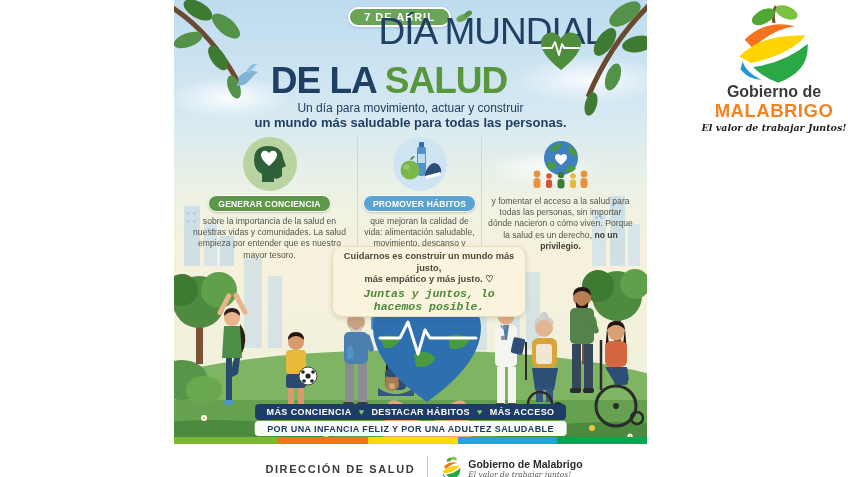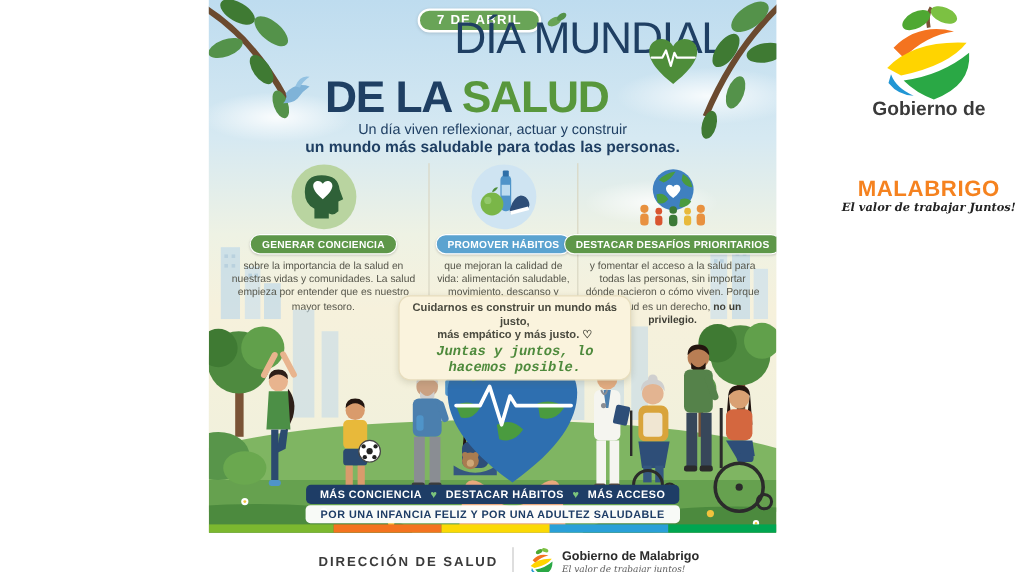--- a/index.html
+++ b/index.html
@@ -80,21 +80,21 @@
   .vdiv { width:1px; height:26px; background:#c9c9c9; }
   .org-wrap { display:flex; align-items:center; gap:6px; }
   .org-text .org-name { font-size:10.5px; font-weight:bold; color:#2b2b2b; line-height:1.1; }
   .org-text .org-tag { font-family:"DejaVu Serif", serif; font-style:italic; font-size:7.5px; color:#5a5a5a; }
 
   
   .brand { position:absolute; left:700px; top:4px; width:148px; text-align:center; }
   .brand .b1 { font-size:16px; font-weight:bold; color:#3a3a3a;
                text-shadow:-1px 0 #fff,1px 0 #fff,0 -1px #fff,0 1px #fff; line-height:1.05; }
   .brand .b2 { font-size:18.5px; font-weight:bold; color:#f5821f; letter-spacing:.5px;
-               text-shadow:-1px 0 #fff,1px 0 #fff,0 -1px #fff,0 1px #fff; line-height:1.05;margin-top:46px; }
+               text-shadow:-1px 0 #fff,1px 0 #fff,0 -1px #fff,0 1px #fff; line-height:1.05; }
   .brand .b3 { margin-top:2px; font-family:"DejaVu Serif", serif; font-style:italic; font-weight:bold;
                font-size:9.5px; color:#222222; }
 
   .corner-branch { position:absolute; z-index:2; }
 </style>
 </head>
 <body>
 
 <div class="page">
 
@@ -131,21 +131,21 @@
     </div>
 
     <div class="title1">DÍA MUNDIAL</div>
     <div class="title2"><span>DE LA </span><span class="hl">SALUD</span></div>
 
     <svg class="heart-ecg" width="46" height="44" viewBox="0 0 46 44">
       <path d="M23,40 C8,28 3,20 3,12.5 C3,6.5 8,2.5 13.5,2.5 C17.5,2.5 21,5 23,8.5 C25,5 28.5,2.5 32.5,2.5 C38,2.5 43,6.5 43,12.5 C43,20 38,28 23,40 Z" fill="#4e8d3a"></path>
       <polyline points="5,18 14,18 17,12 21,25 24,14 26,18 41,18" fill="none" stroke="#ffffff" stroke-width="1.8" stroke-linejoin="round" stroke-linecap="round"></polyline>
     </svg>
 
-    <div class="subtitle1">Un día viven reflexionar, actuar y construir</div>
+    <div class="subtitle1">Un día para movimiento, actuar y construir</div>
     <div class="subtitle2">un mundo más saludable para todas las personas.</div>
 
     <svg class="skyline" style="left:4px;top:196px" width="60" height="70" viewBox="0 0 60 70">
       <rect x="6" y="10" width="16" height="60" fill="#bcd7ea"></rect>
       <rect x="26" y="26" width="13" height="44" fill="#cadfee"></rect>
       <rect x="42" y="40" width="14" height="30" fill="#bcd7ea"></rect>
       <g fill="#9cc0dd">
         <rect x="9" y="16" width="3" height="3"></rect>
           <rect x="15" y="16" width="3" height="3"></rect>
         <rect x="9" y="24" width="3" height="3"></rect>
@@ -213,21 +213,20 @@
                 <rect x="17" y="43.5" width="6" height="8.5" rx="2.5" fill="#d9552f"></rect>
               <circle cx="32" cy="39" r="3.2" fill="#3c7a37"></circle>
                 <rect x="28.5" y="43" width="7" height="9.5" rx="3" fill="#3c7a37"></rect>
               <circle cx="44" cy="40" r="2.8" fill="#e8b93a"></circle>
                 <rect x="41" y="43.5" width="6" height="8.5" rx="2.5" fill="#e8b93a"></rect>
               <circle cx="55" cy="38" r="3.4" fill="#e8913f"></circle>
                 <rect x="51.5" y="42" width="7" height="10" rx="3" fill="#e8913f"></rect>
             </g>
           </svg>
         </div>
-        <div class="pill" style="background: rgb(94, 151, 73);">DESTACAR DESAFÍOS PRIORITARIOS</div>
         <div class="col-text"><span>y fomentar el acceso a la salud para todas las personas, sin importar dónde nacieron o cómo viven. Porque la salud es un derecho,</span> <b>no un privilegio.</b></div>
       </div>
     </div>
 
     <div class="message-box">
       <div class="m-line">Cuidarnos es construir un mundo más justo,</div>
       <div class="m-line">más empático y más justo. ♡</div>
       <div class="m-script">Juntas y juntos, lo hacemos posible.</div>
     </div>
 

